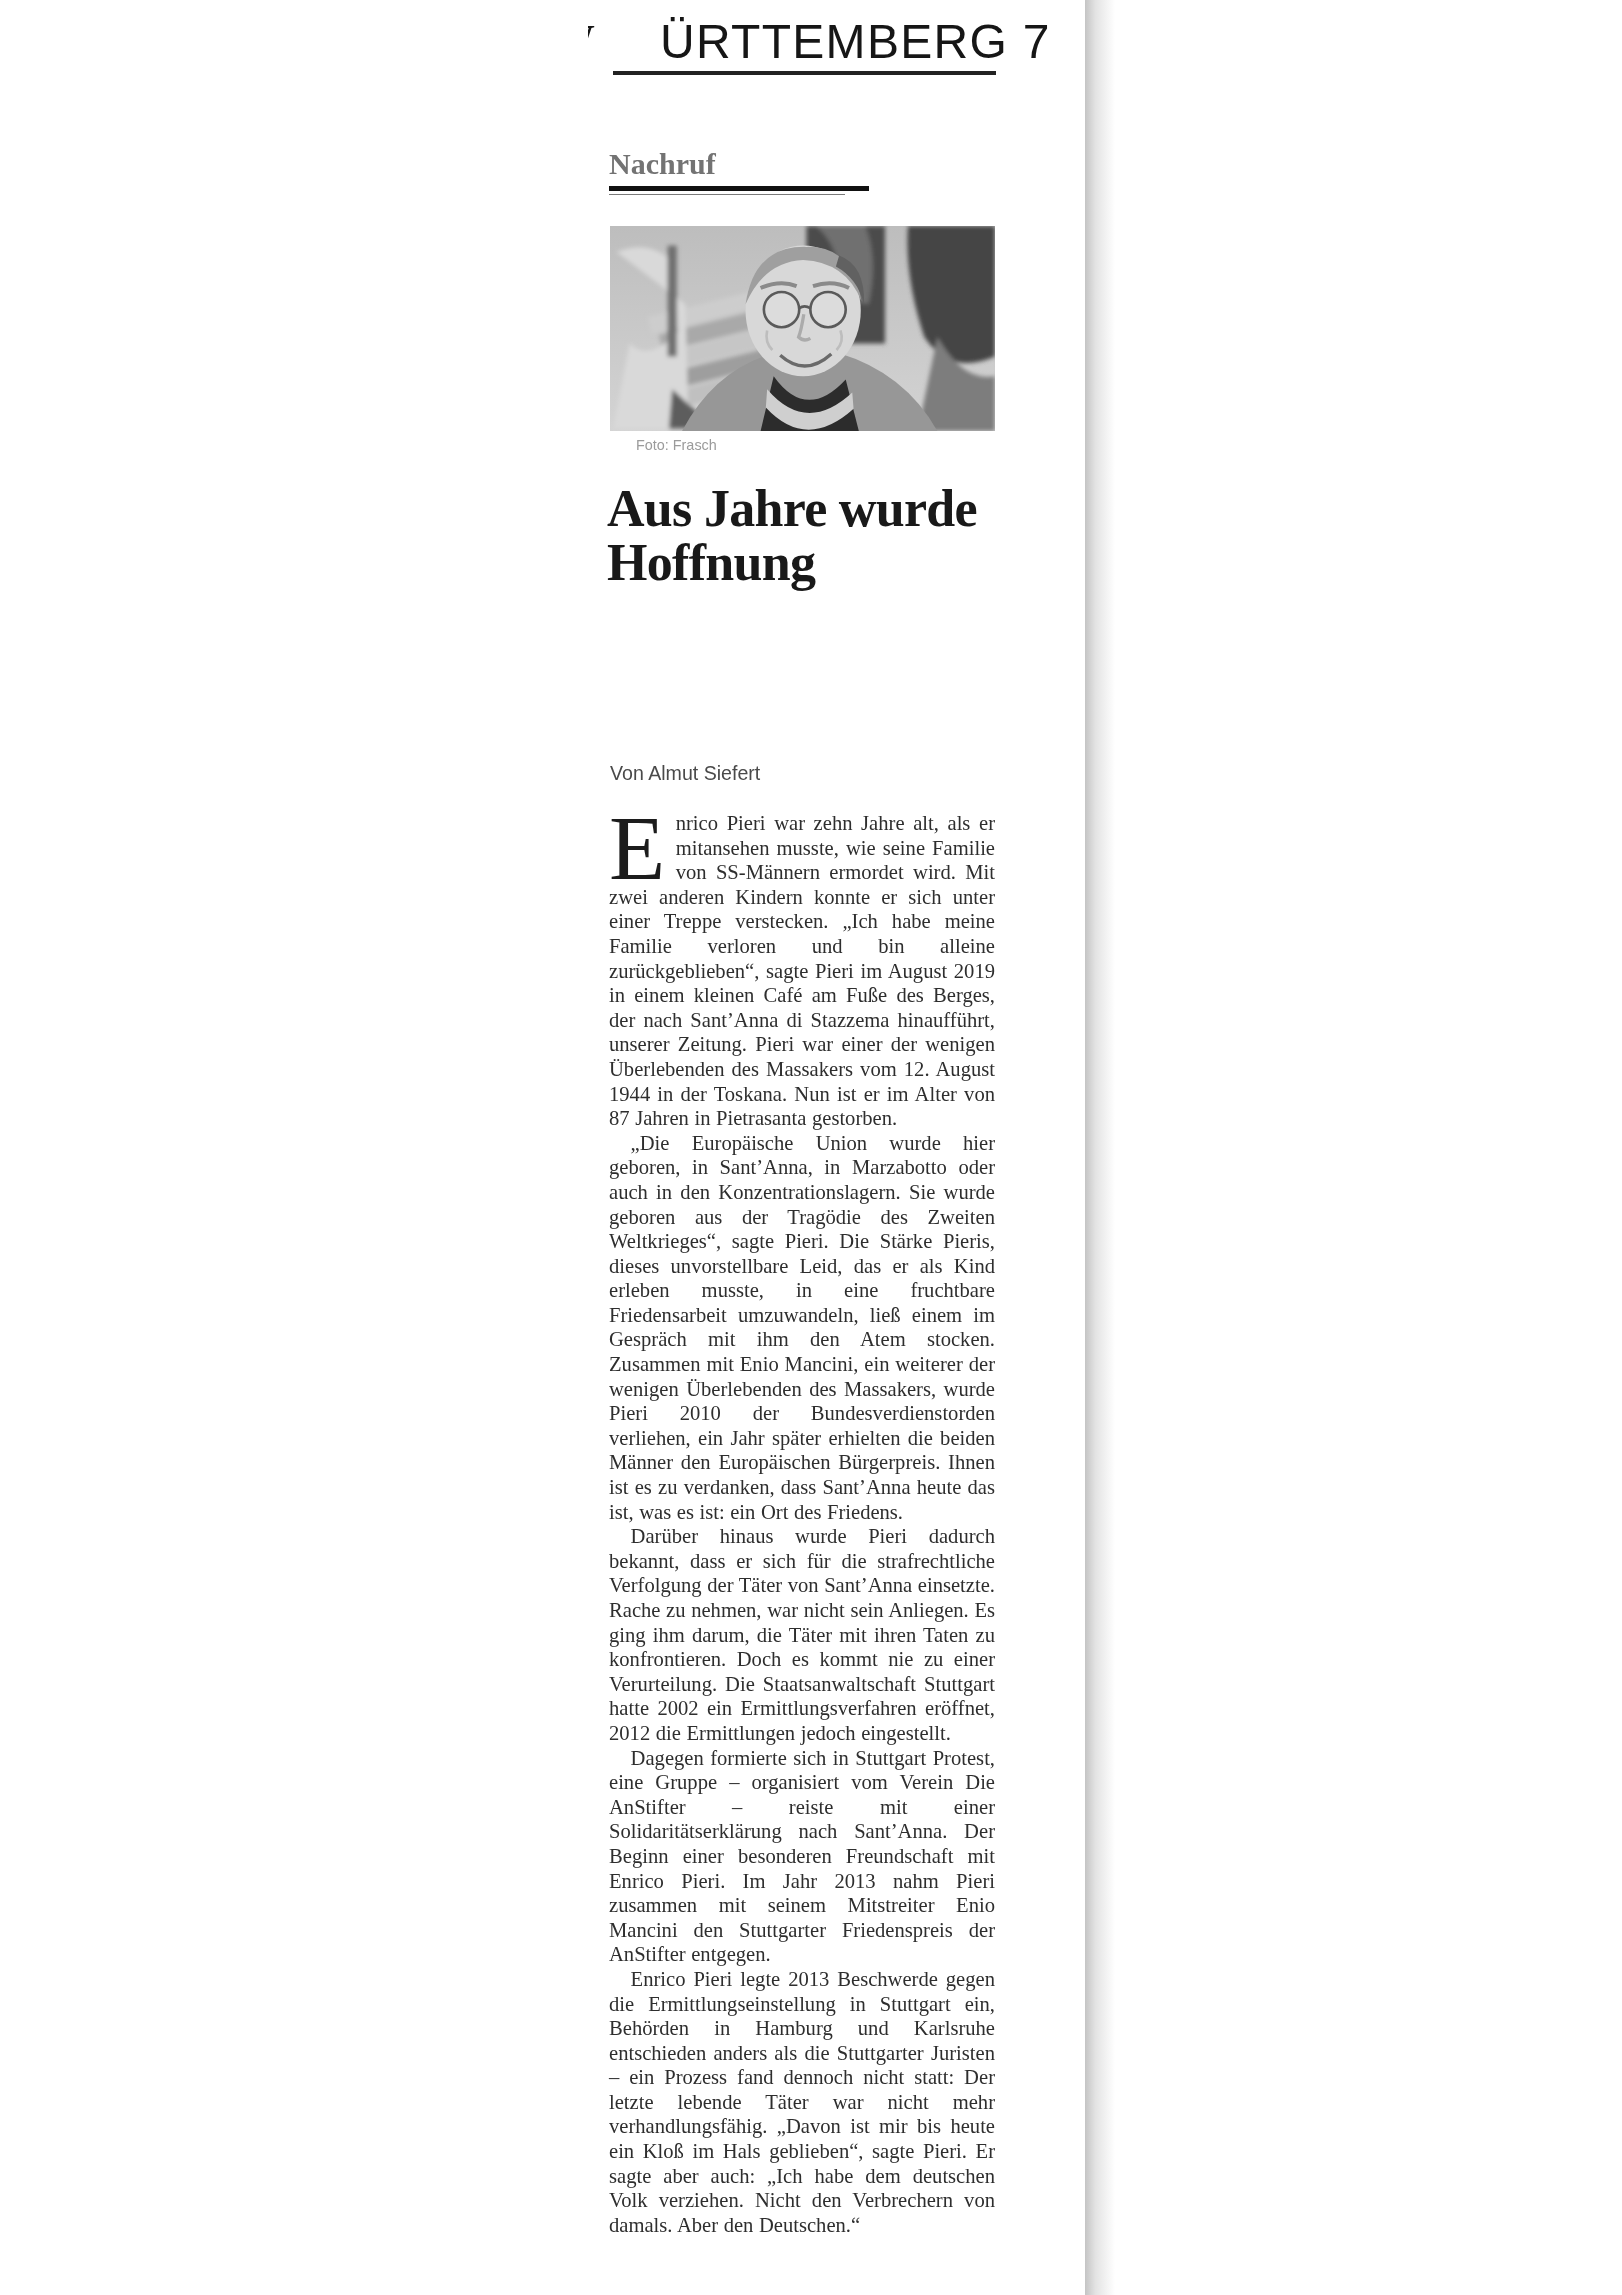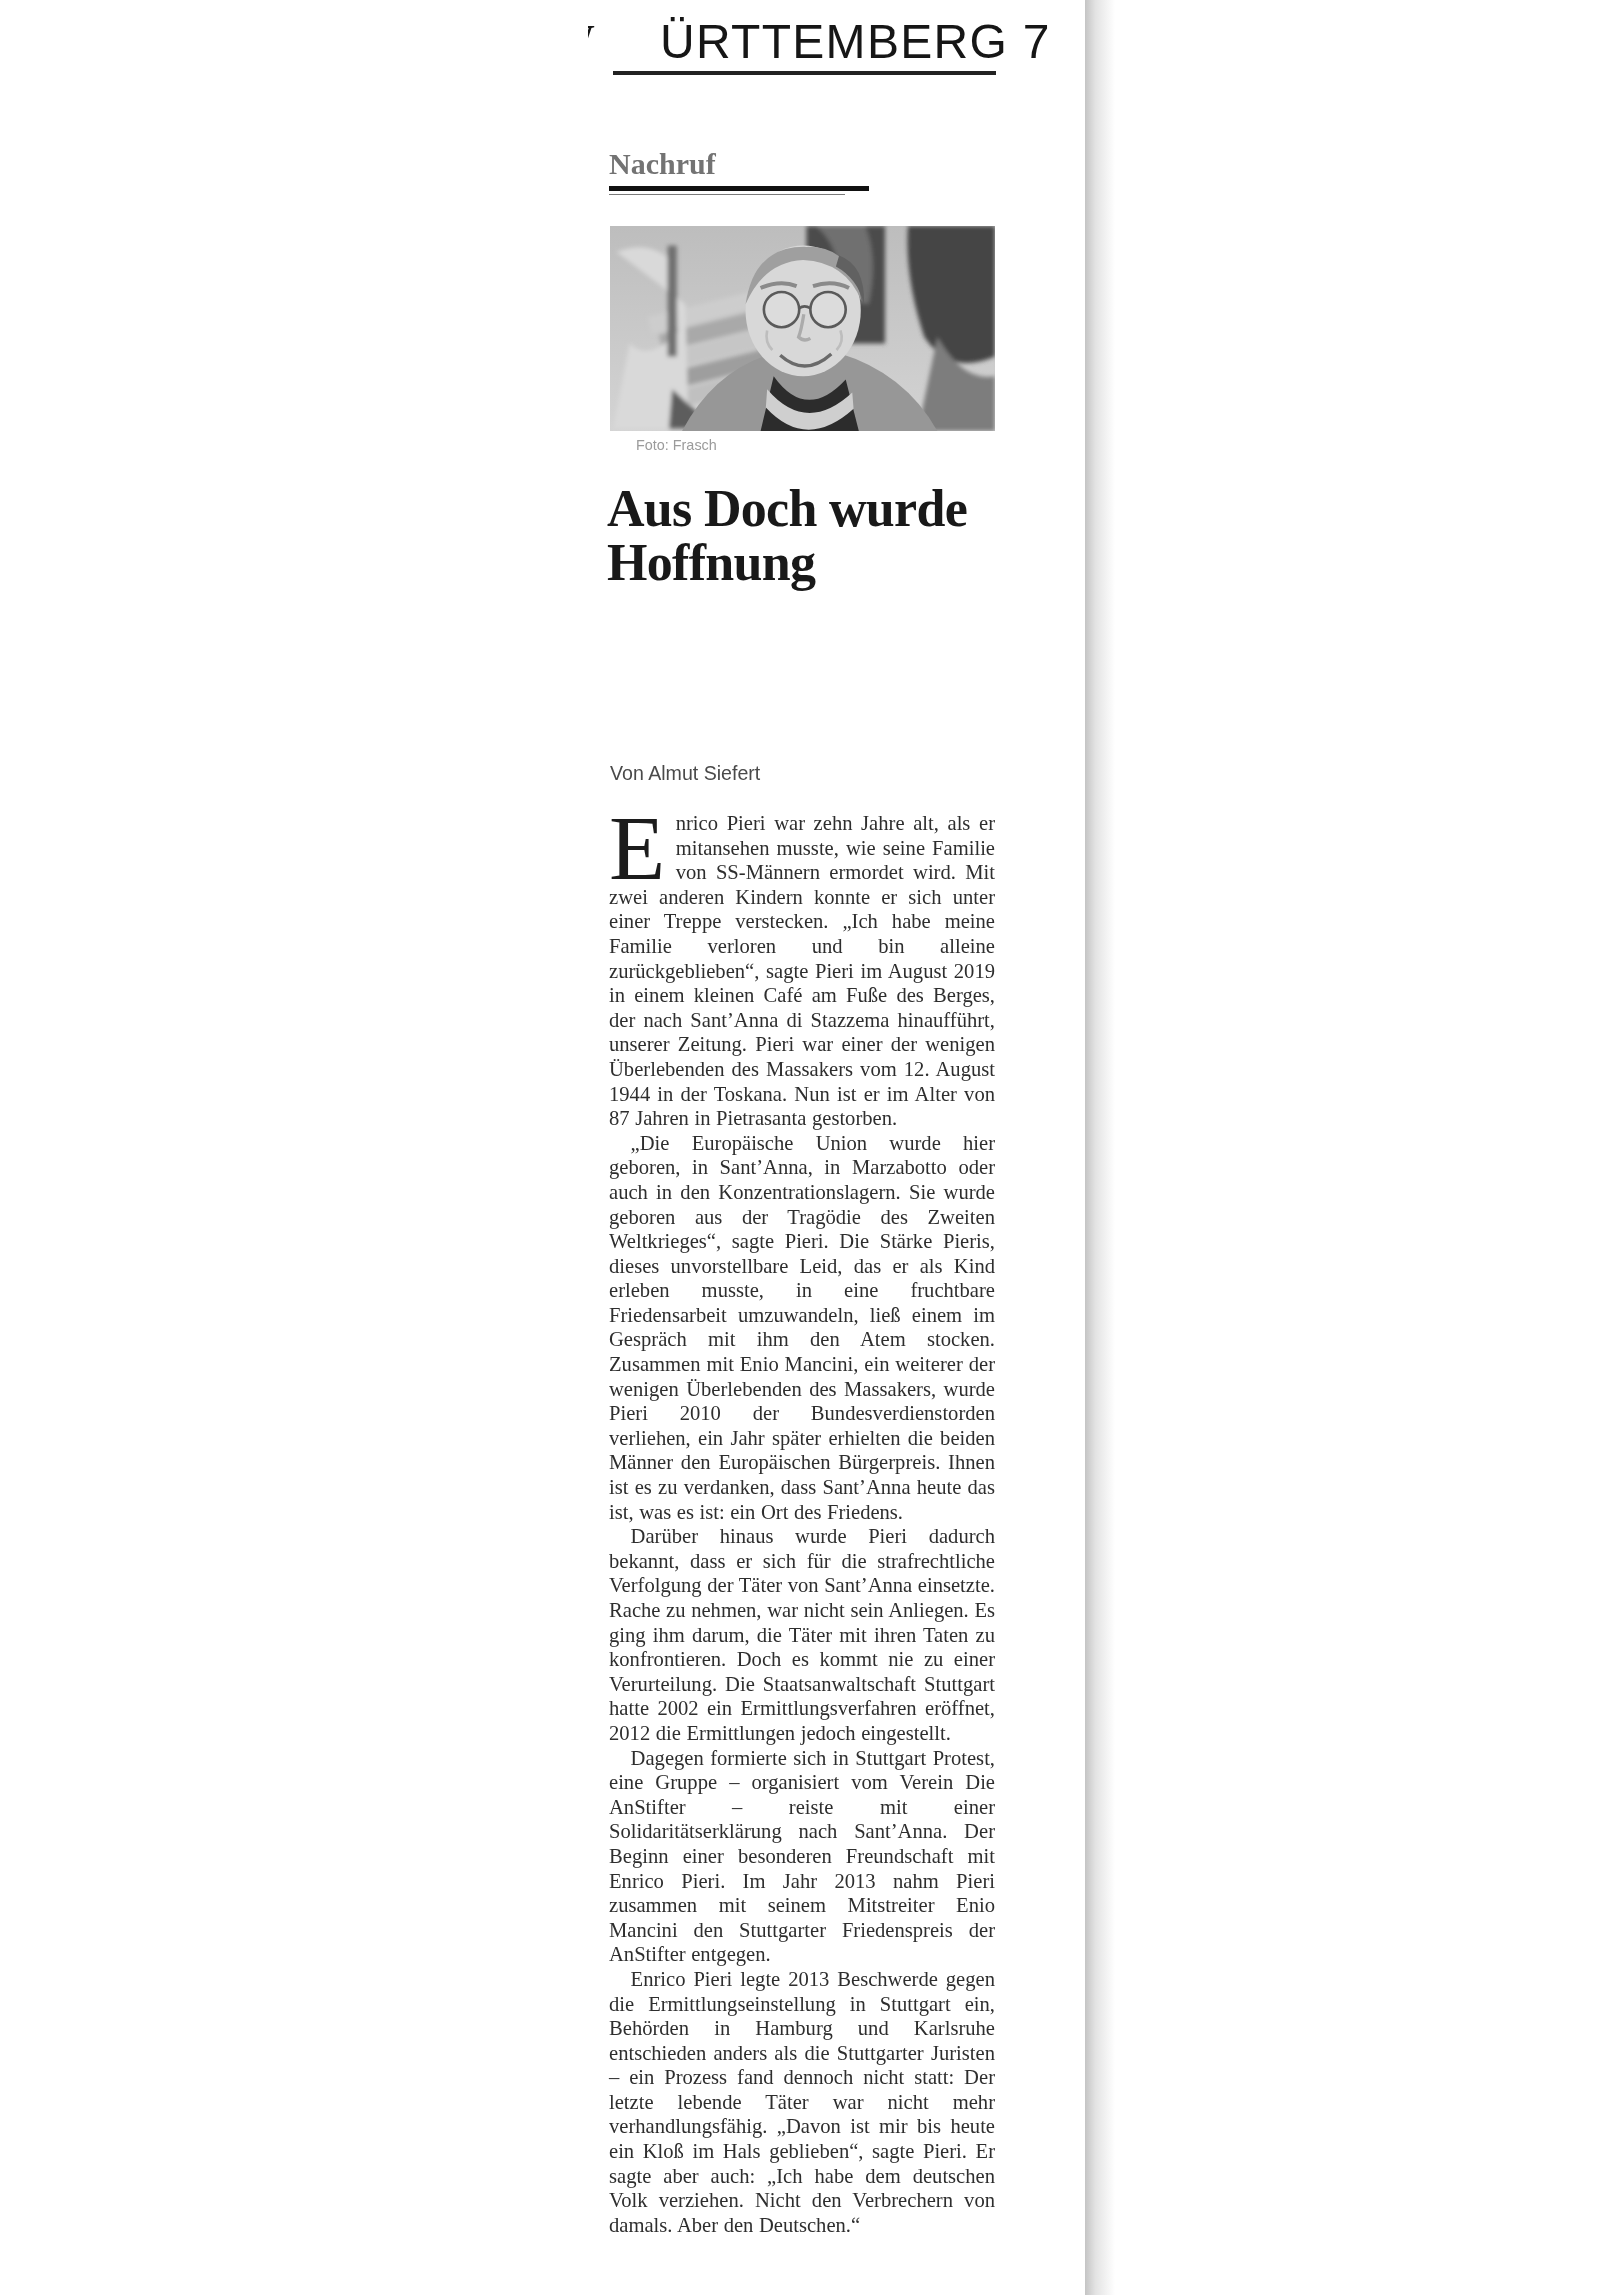--- a/index.html
+++ b/index.html
@@ -152,21 +152,21 @@
         <path d="M296 135 Q292 160 288 170 Q296 178 306 172" stroke="#ababab" stroke-width="5" fill="none"></path>
         <path d="M262 200 Q298 228 336 198 Q320 212 298 213 Q276 212 262 200 Z" fill="#f2f2f2"></path>
         <path d="M260 198 Q298 232 338 196" stroke="#6a6a6a" stroke-width="5" fill="none"></path>
         <path d="M240 160 Q236 178 248 190" stroke="#bdbdbd" stroke-width="4" fill="none"></path>
         <path d="M352 160 Q358 178 346 190" stroke="#bdbdbd" stroke-width="4" fill="none"></path>
       </g>
     </svg>
   </div>
   <div class="caption">Foto: Frasch</div>
 
-  <h1 class="headline">Aus Doch wurde Hoffnung</h1>
+  <h1 class="headline">Aus Jahre wurde Hoffnung</h1>
 
 
   <div class="byline">Von Almut Siefert</div>
 
   <div class="article-body">
       <p><span class="dropcap">E</span>nrico Pieri war zehn Jahre alt, als er mitansehen musste, wie seine Familie von SS-Männern ermordet wird. Mit zwei anderen Kindern konnte er sich unter einer Treppe verstecken. „Ich habe meine Familie verloren und bin alleine zurückgeblieben“, sagte Pieri im August 2019 in einem kleinen Café am Fuße des Berges, der nach Sant’Anna di Stazzema hinaufführt, unserer Zeitung. Pieri war einer der wenigen Überlebenden des Massakers vom 12. August 1944 in der Toskana. Nun ist er im Alter von 87 Jahren in Pietrasanta gestorben.</p>
       <p class="indent">„Die Europäische Union wurde hier geboren, in Sant’Anna, in Marzabotto oder auch in den Konzentrationslagern. Sie wurde geboren aus der Tragödie des Zweiten Weltkrieges“, sagte Pieri. Die Stärke Pieris, dieses unvorstellbare Leid, das er als Kind erleben musste, in eine fruchtbare Friedensarbeit umzuwandeln, ließ einem im Gespräch mit ihm den Atem stocken. Zusammen mit Enio Mancini, ein weiterer der wenigen Überlebenden des Massakers, wurde Pieri 2010 der Bundesverdienstorden verliehen, ein Jahr später erhielten die beiden Männer den Europäischen Bürgerpreis. Ihnen ist es zu verdanken, dass Sant’Anna heute das ist, was es ist: ein Ort des Friedens.</p>
       <p class="indent">Darüber hinaus wurde Pieri dadurch bekannt, dass er sich für die strafrechtliche Verfolgung der Täter von Sant’Anna einsetzte. Rache zu nehmen, war nicht sein Anliegen. Es ging ihm darum, die Täter mit ihren Taten zu konfrontieren. Doch es kommt nie zu einer Verurteilung. Die Staatsanwaltschaft Stuttgart hatte 2002 ein Ermittlungsverfahren eröffnet, 2012 die Ermittlungen jedoch eingestellt.</p>
       <p class="indent">Dagegen formierte sich in Stuttgart Protest, eine Gruppe – organisiert vom Verein Die AnStifter – reiste mit einer Solidaritätserklärung nach Sant’Anna. Der Beginn einer besonderen Freundschaft mit Enrico Pieri. Im Jahr 2013 nahm Pieri zusammen mit seinem Mitstreiter Enio Mancini den Stuttgarter Friedenspreis der AnStifter entgegen.</p>
       <p class="indent">Enrico Pieri legte 2013 Beschwerde gegen die Ermittlungseinstellung in Stuttgart ein, Behörden in Hamburg und Karlsruhe entschieden anders als die Stuttgarter Juristen – ein Prozess fand dennoch nicht statt: Der letzte lebende Täter war nicht mehr verhandlungsfähig. „Davon ist mir bis heute ein Kloß im Hals geblieben“, sagte Pieri. Er sagte aber auch: „Ich habe dem deutschen Volk verziehen. Nicht den Verbrechern von damals. Aber den Deutschen.“</p>

